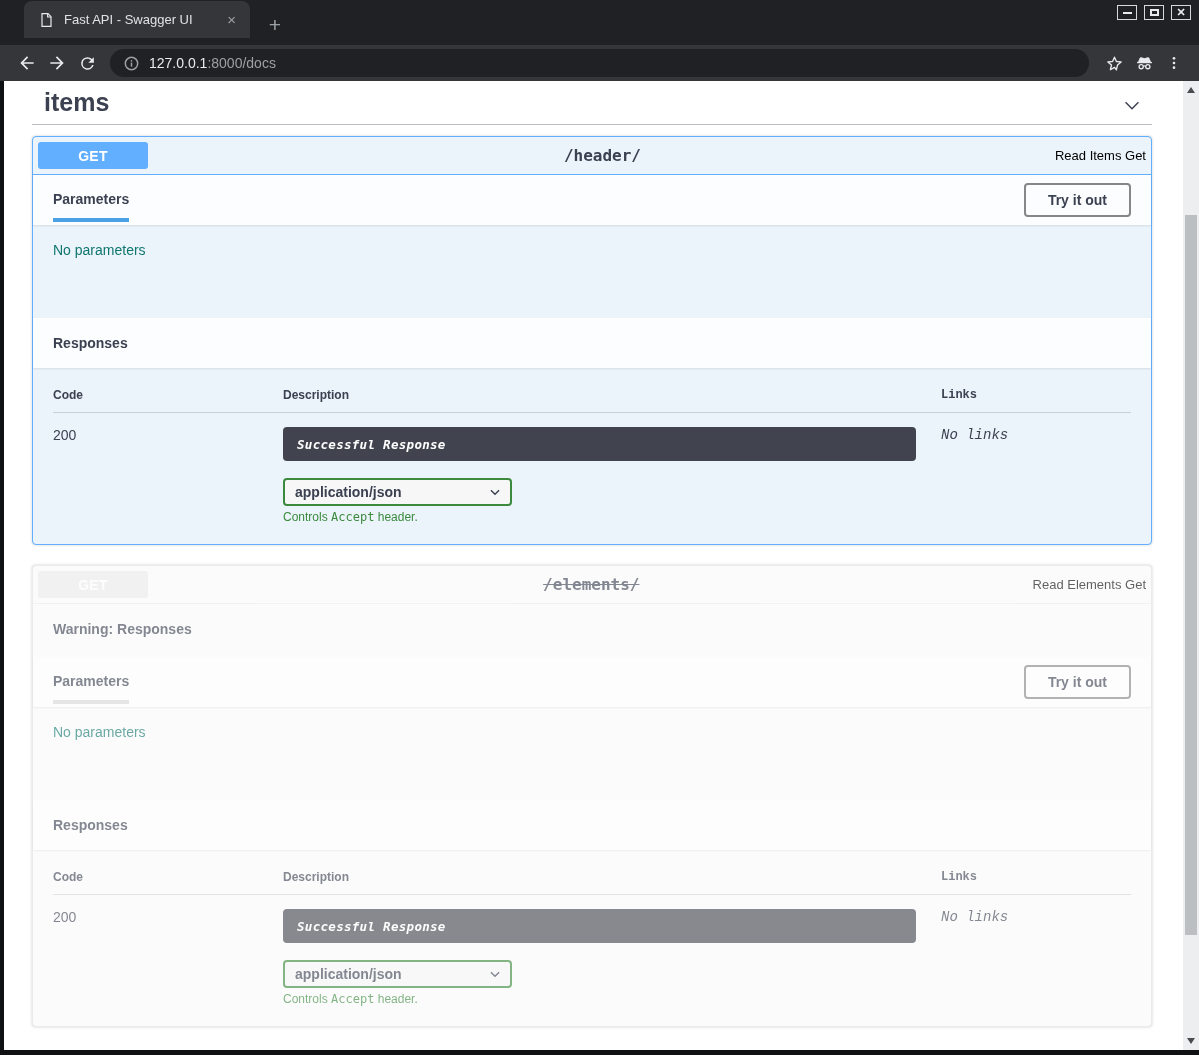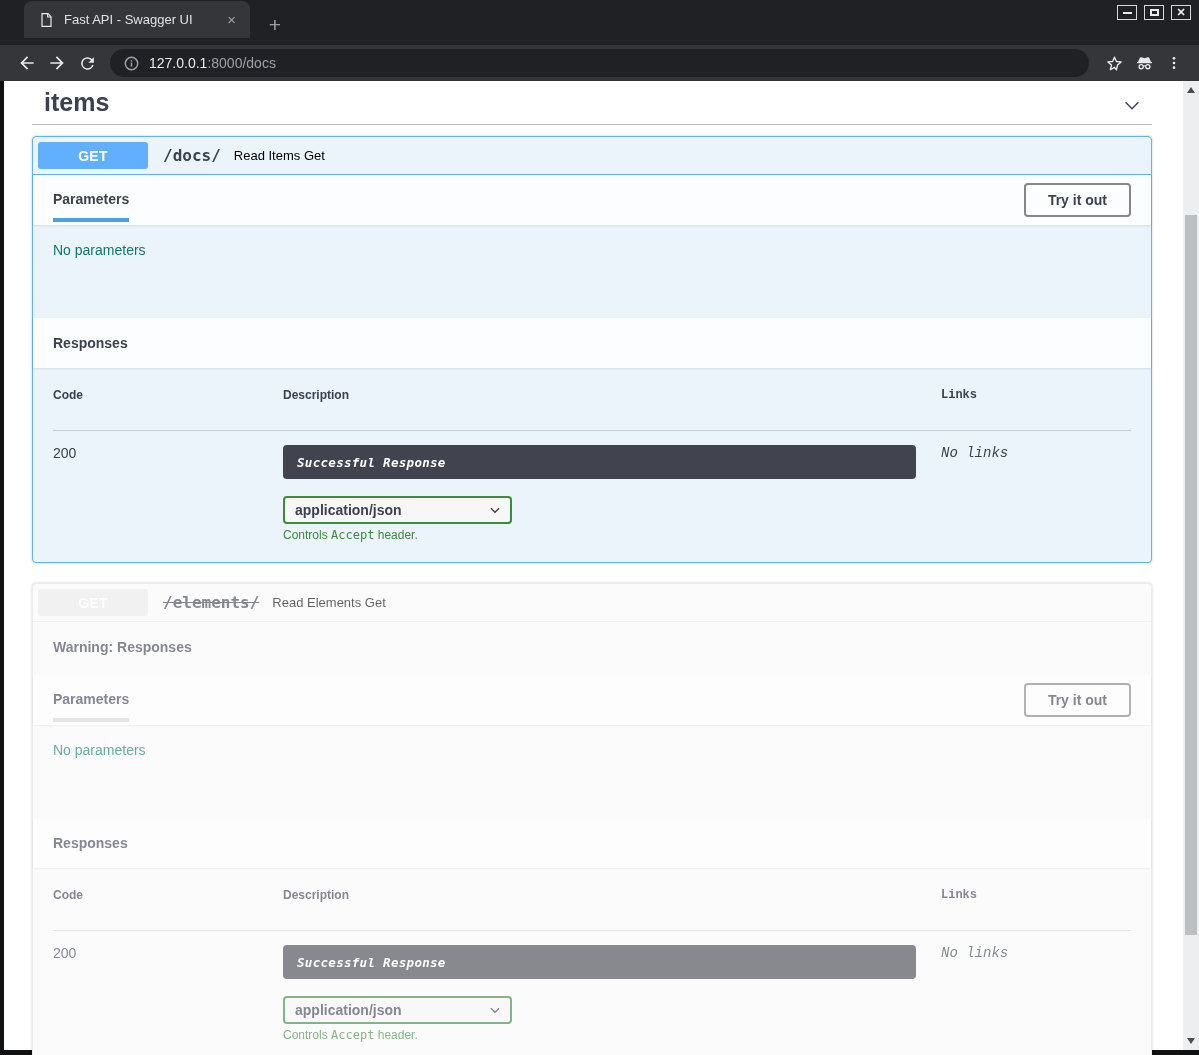--- a/index.html
+++ b/index.html
@@ -39,21 +39,21 @@
   .tag-row { position:relative; display:flex; align-items:center; }
   .tag-title { font-size:25px; font-weight:bold; color:#3b4151; margin-left:12px; }
   .tag-chevron { position:absolute; right:8px; top:6px; }
   .tag-divider { border:none; border-bottom:1px solid rgba(59,65,81,.35); margin-top:7px; }
 
   .opblock { border-radius:4px; box-shadow:0 0 3px rgba(0,0,0,.19); }
   .opblock-get { margin-top:11px; border:1px solid #61affe; background:#ebf3fb; }
   .opblock-deprecated { margin-top:20px; border:1px solid #ebebeb; background:#fbfbfb; }
   .opblock-deprecated > div { opacity:.62; }
 
-  .opblock-summary { display:flex; align-items:center; padding:5px; }
+  .opblock-summary { display:flex; align-items:center; padding:5px;justify-content:space-between; }
   .opblock-get .opblock-summary { border-bottom:1px solid #61affe; }
   .opblock-deprecated .opblock-summary { border-bottom:1px solid #ebebeb; }
   .method { width:110px; height:27px; border-radius:3px; background:#61affe; color:#fff;
             font-size:14px; font-weight:bold; display:flex; align-items:center; justify-content:center; letter-spacing:.3px; }
   .opblock-deprecated .method { background:#ebebeb; color:#fff; }
   .path { font-family:"DejaVu Sans Mono", monospace; font-weight:bold; font-size:16px; color:#3b4151; margin-left:15px; }
   .opblock-deprecated .path { text-decoration:line-through; }
   .op-desc { font-size:13px; color:#000000; margin-left:13px; }
 
   .dep-warning { padding:17px 20px 20px; font-size:14px; font-weight:bold; color:#3b4151; }
@@ -63,21 +63,21 @@
   .sect-title { font-size:14px; font-weight:bold; color:#3b4151; }
   .tab-underline span { display:inline-block; padding-bottom:11px; border-bottom:4px solid #4aa2e4; margin-bottom:-12px; }
   .opblock-deprecated .tab-underline span { border-bottom-color:#d9d9d9; }
   .try-out { background:transparent; border:2px solid #878787; border-radius:4px; padding:7px 22px;
              font-size:14px; font-weight:bold; color:#3b4151; font-family:"Liberation Sans",sans-serif; cursor:pointer; }
 
   .params-body { min-height:93px; padding:17px 20px; font-size:14px; color:#0f766e; }
 
   .responses-table { padding:20px; }
   .row { display:flex; }
-  .thead { border-bottom:1px solid rgba(59,65,81,.2); padding-bottom:28px; font-size:12px; font-weight:bold; color:#3b4151; }
+  .thead { border-bottom:1px solid rgba(59,65,81,.2); padding-bottom:10px; font-size:12px; font-weight:bold; color:#3b4151; }
   .col-code { width:230px; }
   .col-desc { flex:1; }
   .col-links { width:190px;font-family:Liberation Mono, monospace; }
   .trow { margin-top:14px; font-size:14px; color:#3b4151; }
   .resp-block { width:633px; height:34px; border-radius:4px; background:#41444e; display:flex; align-items:center; padding:0 14px; }
   .resp-block span { font-family:"DejaVu Sans Mono", monospace; font-style:italic; font-weight:600;
                      font-size:12.5px; color:#fff; letter-spacing:.3px; }
   .links-val { font-style:italic; }
 
   .media-wrap { position:relative; width:229px; margin-top:17px; }
@@ -182,21 +182,21 @@
           <svg width="24" height="22" viewBox="0 0 24 24">
               <polyline points="5,9 12,16 19,9" fill="none" stroke="#3b4151" stroke-width="1.6"></polyline>
             </svg>
         </span>
       </div>
       <hr class="tag-divider">
 
       <section class="opblock opblock-get">
         <div class="opblock-summary">
           <span class="method">GET</span>
-          <span class="path">/docs/</span>
+          <span class="path">/header/</span>
           <span class="op-desc">Read Items Get</span>
         </div>
         <div class="section-header">
           <div class="sect-title tab-underline"><span>Parameters</span></div>
           <button class="try-out">Try it out</button>
         </div>
         <div class="params-body">
           <span>No parameters</span>
         </div>
         <div class="section-header">

